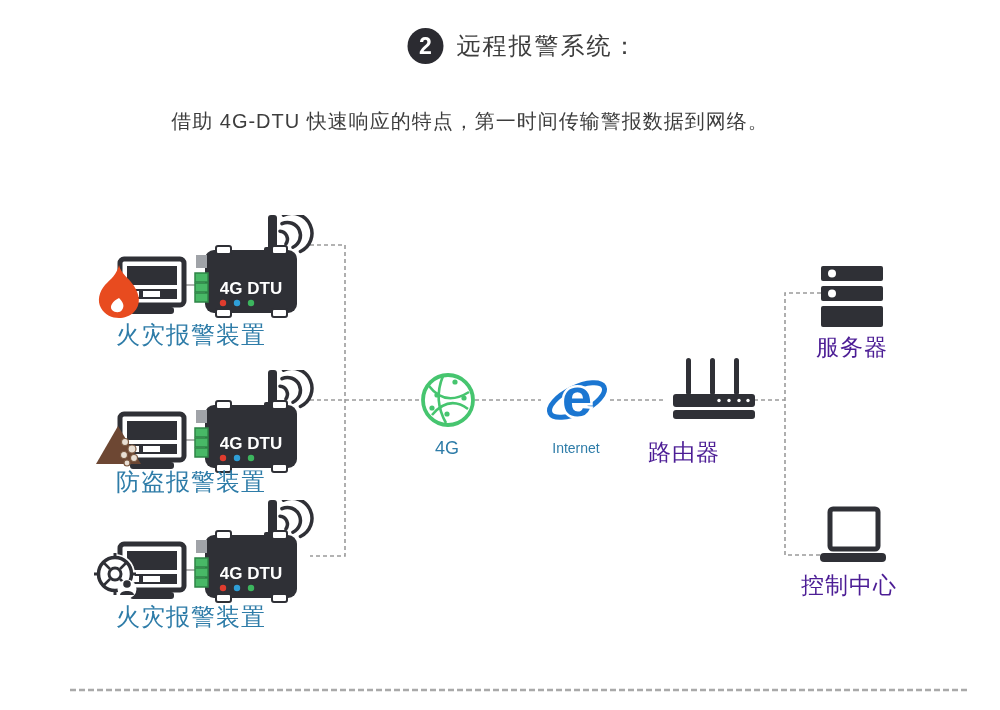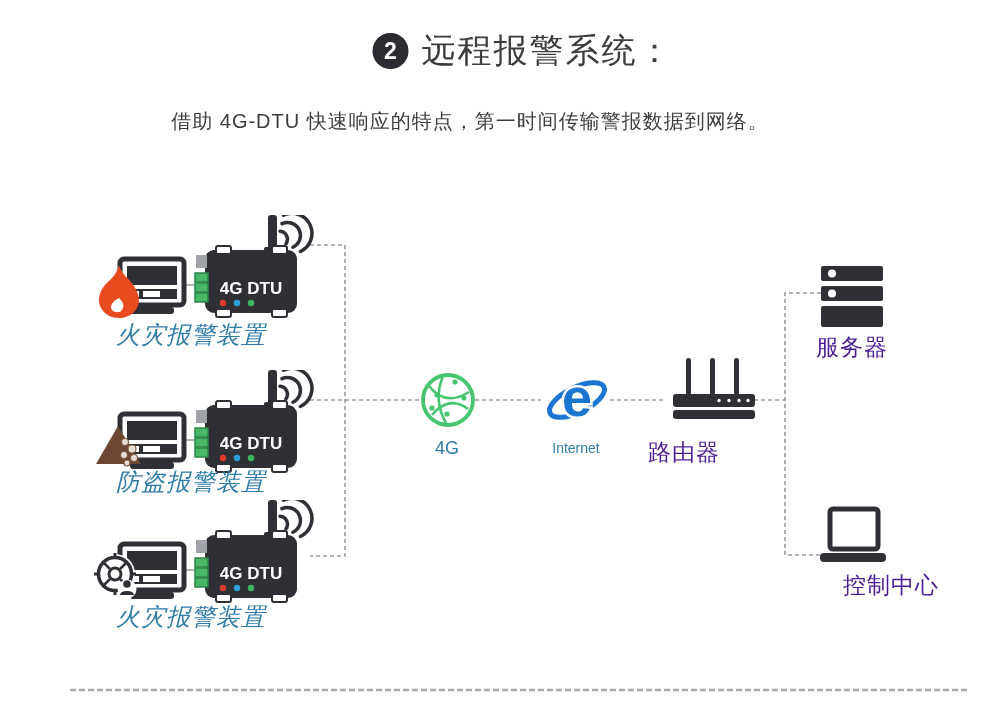--- a/index.html
+++ b/index.html
@@ -6,24 +6,24 @@
   html,body { background:#ffffff; }
   .canvas {
     position:relative; width:1000px; height:710px; background:#ffffff;
     font-family:"Liberation Sans","DejaVu Sans",sans-serif; overflow:hidden;
   }
   .abs { position:absolute; }
   
   .title-row{ top:28px; left:523px; transform:translateX(-50%); display:flex; align-items:center; gap:13px; }
   .badge{ width:36px; height:36px; border-radius:50%; background:#2b2b31; color:#fff;
           display:flex; align-items:center; justify-content:center; font-size:23px; font-weight:bold; }
-  .title{ font-size:34px; color:#3d3d3d; font-weight:500; letter-spacing:2px; }
+  .title{ font-size:24px; color:#3d3d3d; font-weight:500; letter-spacing:2px; }
   .subtitle{ top:108px; left:0; width:940px; text-align:center; font-size:20px; color:#3d3d3d; letter-spacing:1px; }
   
-  .dev-label{ width:210px; text-align:center; font-size:24px; color:#2e7ca8; letter-spacing:1px;font-style:italic; }
+  .dev-label{ width:210px; text-align:center; font-size:24px; color:#2e7ca8; letter-spacing:1px; }
   .net-label{ text-align:center; font-size:14px; color:#2e7ca8; font-weight:500; }
   .cn-label{ text-align:center; font-size:23px; color:#4c1d95; letter-spacing:1px; }
   svg{ display:block; }
   .divider{ top:682px; left:0; width:1000px; height:16px; }
 </style>
 </head>
 <body>
 
 <div class="canvas">
 
@@ -245,19 +245,19 @@
     </g>
     <circle cx="11" cy="7.5" r="4" fill="#fff"></circle>
     <circle cx="11" cy="27.5" r="4" fill="#fff"></circle>
   </svg>
   <div class="abs cn-label" style="left:792px;top:332px;width:120px">服务器</div>
 
   <svg class="abs" style="left:818px;top:506px" width="70" height="58" viewBox="0 0 70 58">
     <rect x="12" y="3" width="48" height="40" rx="3" fill="#fff" stroke="#2f3036" stroke-width="5"></rect>
     <rect x="2" y="47" width="66" height="9" rx="4" fill="#2f3036"></rect>
   </svg>
-  <div class="abs cn-label" style="left:826px;top:570px;width:130px">控制中心</div>
+  <div class="abs cn-label" style="left:784px;top:570px;width:130px">控制中心</div>
 
   <svg class="abs divider">
     <path d="M70,8 H970" fill="none" stroke="#a9a9a9" stroke-width="2.5" stroke-dasharray="6 3"></path>
   </svg>
 
 </div>
 
 </body></html>

